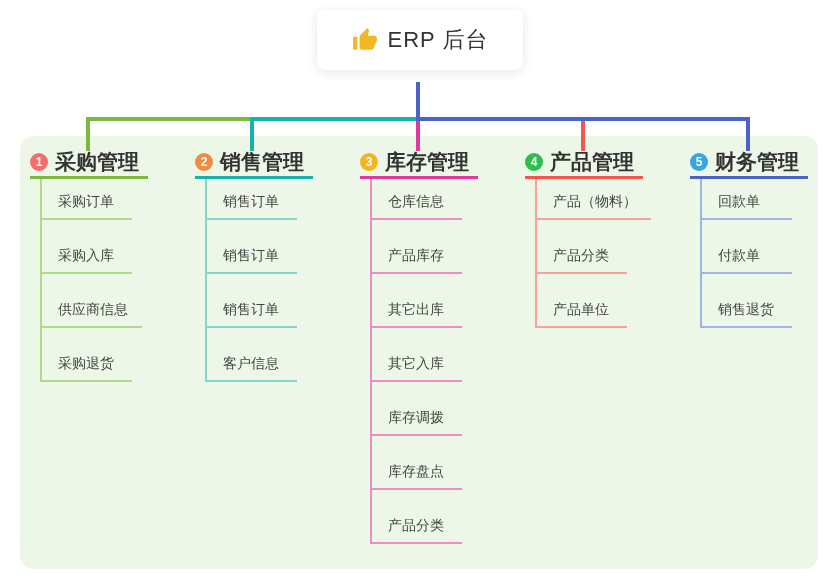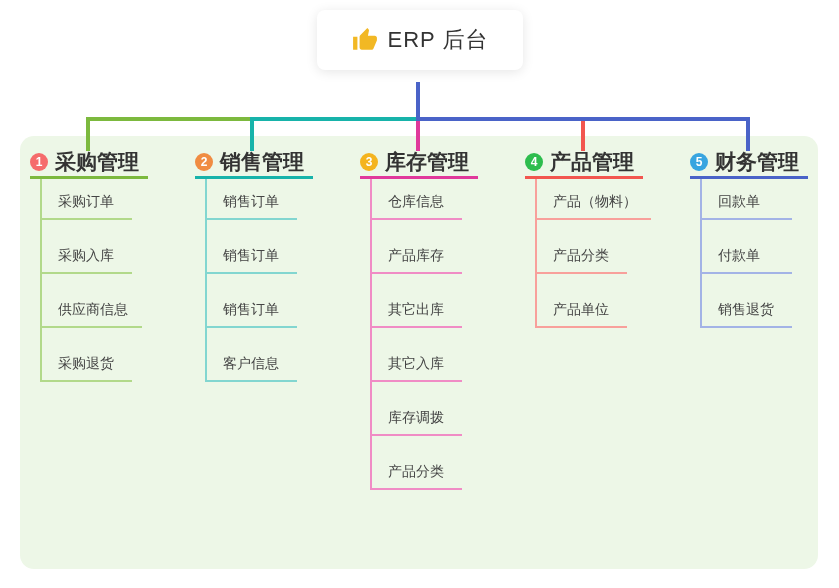--- a/index.html
+++ b/index.html
@@ -95,20 +95,21 @@
     <div class="branch-header">
       <span class="badge">3</span>
       <span class="branch-label">库存管理</span>
     </div>
     <div class="children">
       <div class="child-item">仓库信息</div>
       <div class="child-item">产品库存</div>
       <div class="child-item">其它出库</div>
       <div class="child-item">其它入库</div>
       <div class="child-item">库存调拨</div>
+      <div class="child-item">库存盘点</div>
       <div class="child-item">产品分类</div>
     </div>
   </div>
 
   <div class="branch b4" style="--accent: #f2564f; --light: #f8a09b; --badge: #2ebd4e;">
     <div class="branch-header">
       <span class="badge">4</span>
       <span class="branch-label">产品管理</span>
     </div>
     <div class="children">

